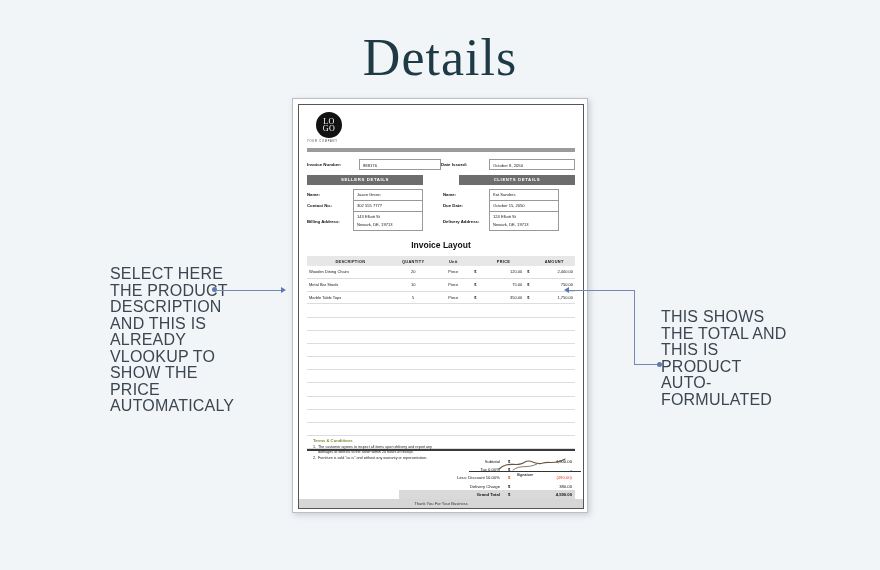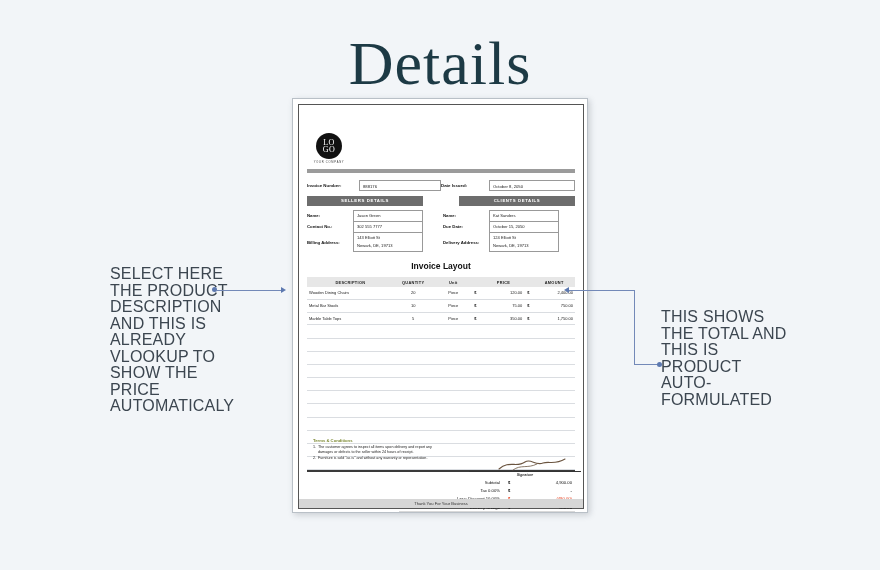--- a/index.html
+++ b/index.html
@@ -7,40 +7,40 @@
     width:880px;height:570px;overflow:hidden;
     background:#f2f5f8;
     font-family:"Liberation Sans",sans-serif;
     position:relative;
   }
   
   .page-title{
     position:absolute;left:0;top:28px;width:880px;
     text-align:center;
     font-family:"Liberation Serif",serif;
-    font-size:62px;color:#1d3a45;letter-spacing:1px;
+    font-size:52px;color:#1d3a45;letter-spacing:1px;
   }
   .sheet{
     position:absolute;left:292px;top:98px;width:296px;height:415px;
     background:#ffffff;
     border:1px solid #b9c0c7;
     box-sizing:border-box;
     box-shadow:2px 2px 6px rgba(60,70,80,.22);
     overflow:hidden;
   }
   .sheet-inner{
     position:absolute;left:5px;top:5px;width:286px;height:405px;
     border:1px solid #555;
     box-sizing:border-box;
     background:#fff;
     padding:0;
   }
   
   .doc-head{display:flex;align-items:flex-start;padding:6px 8px 0 8px;}
-  .logo-wrap{width:44px;flex:0 0 44px;text-align:center;margin-top:21px;}
+  .logo-wrap{width:44px;flex:0 0 44px;text-align:left;}
   .logo-circle{
     width:26px;height:26px;border-radius:50%;background:#111;
     margin:1px auto 0 auto;color:#fff;
     font-family:"Liberation Serif",serif;
     display:flex;flex-direction:column;align-items:center;justify-content:center;
     line-height:7px;
   }
   .logo-l1{font-size:8px;letter-spacing:.5px;}
   .logo-l2{font-size:8px;letter-spacing:.5px;}
   .logo-sub{font-size:2.6px;letter-spacing:.8px;color:#333;margin-top:2px;}

